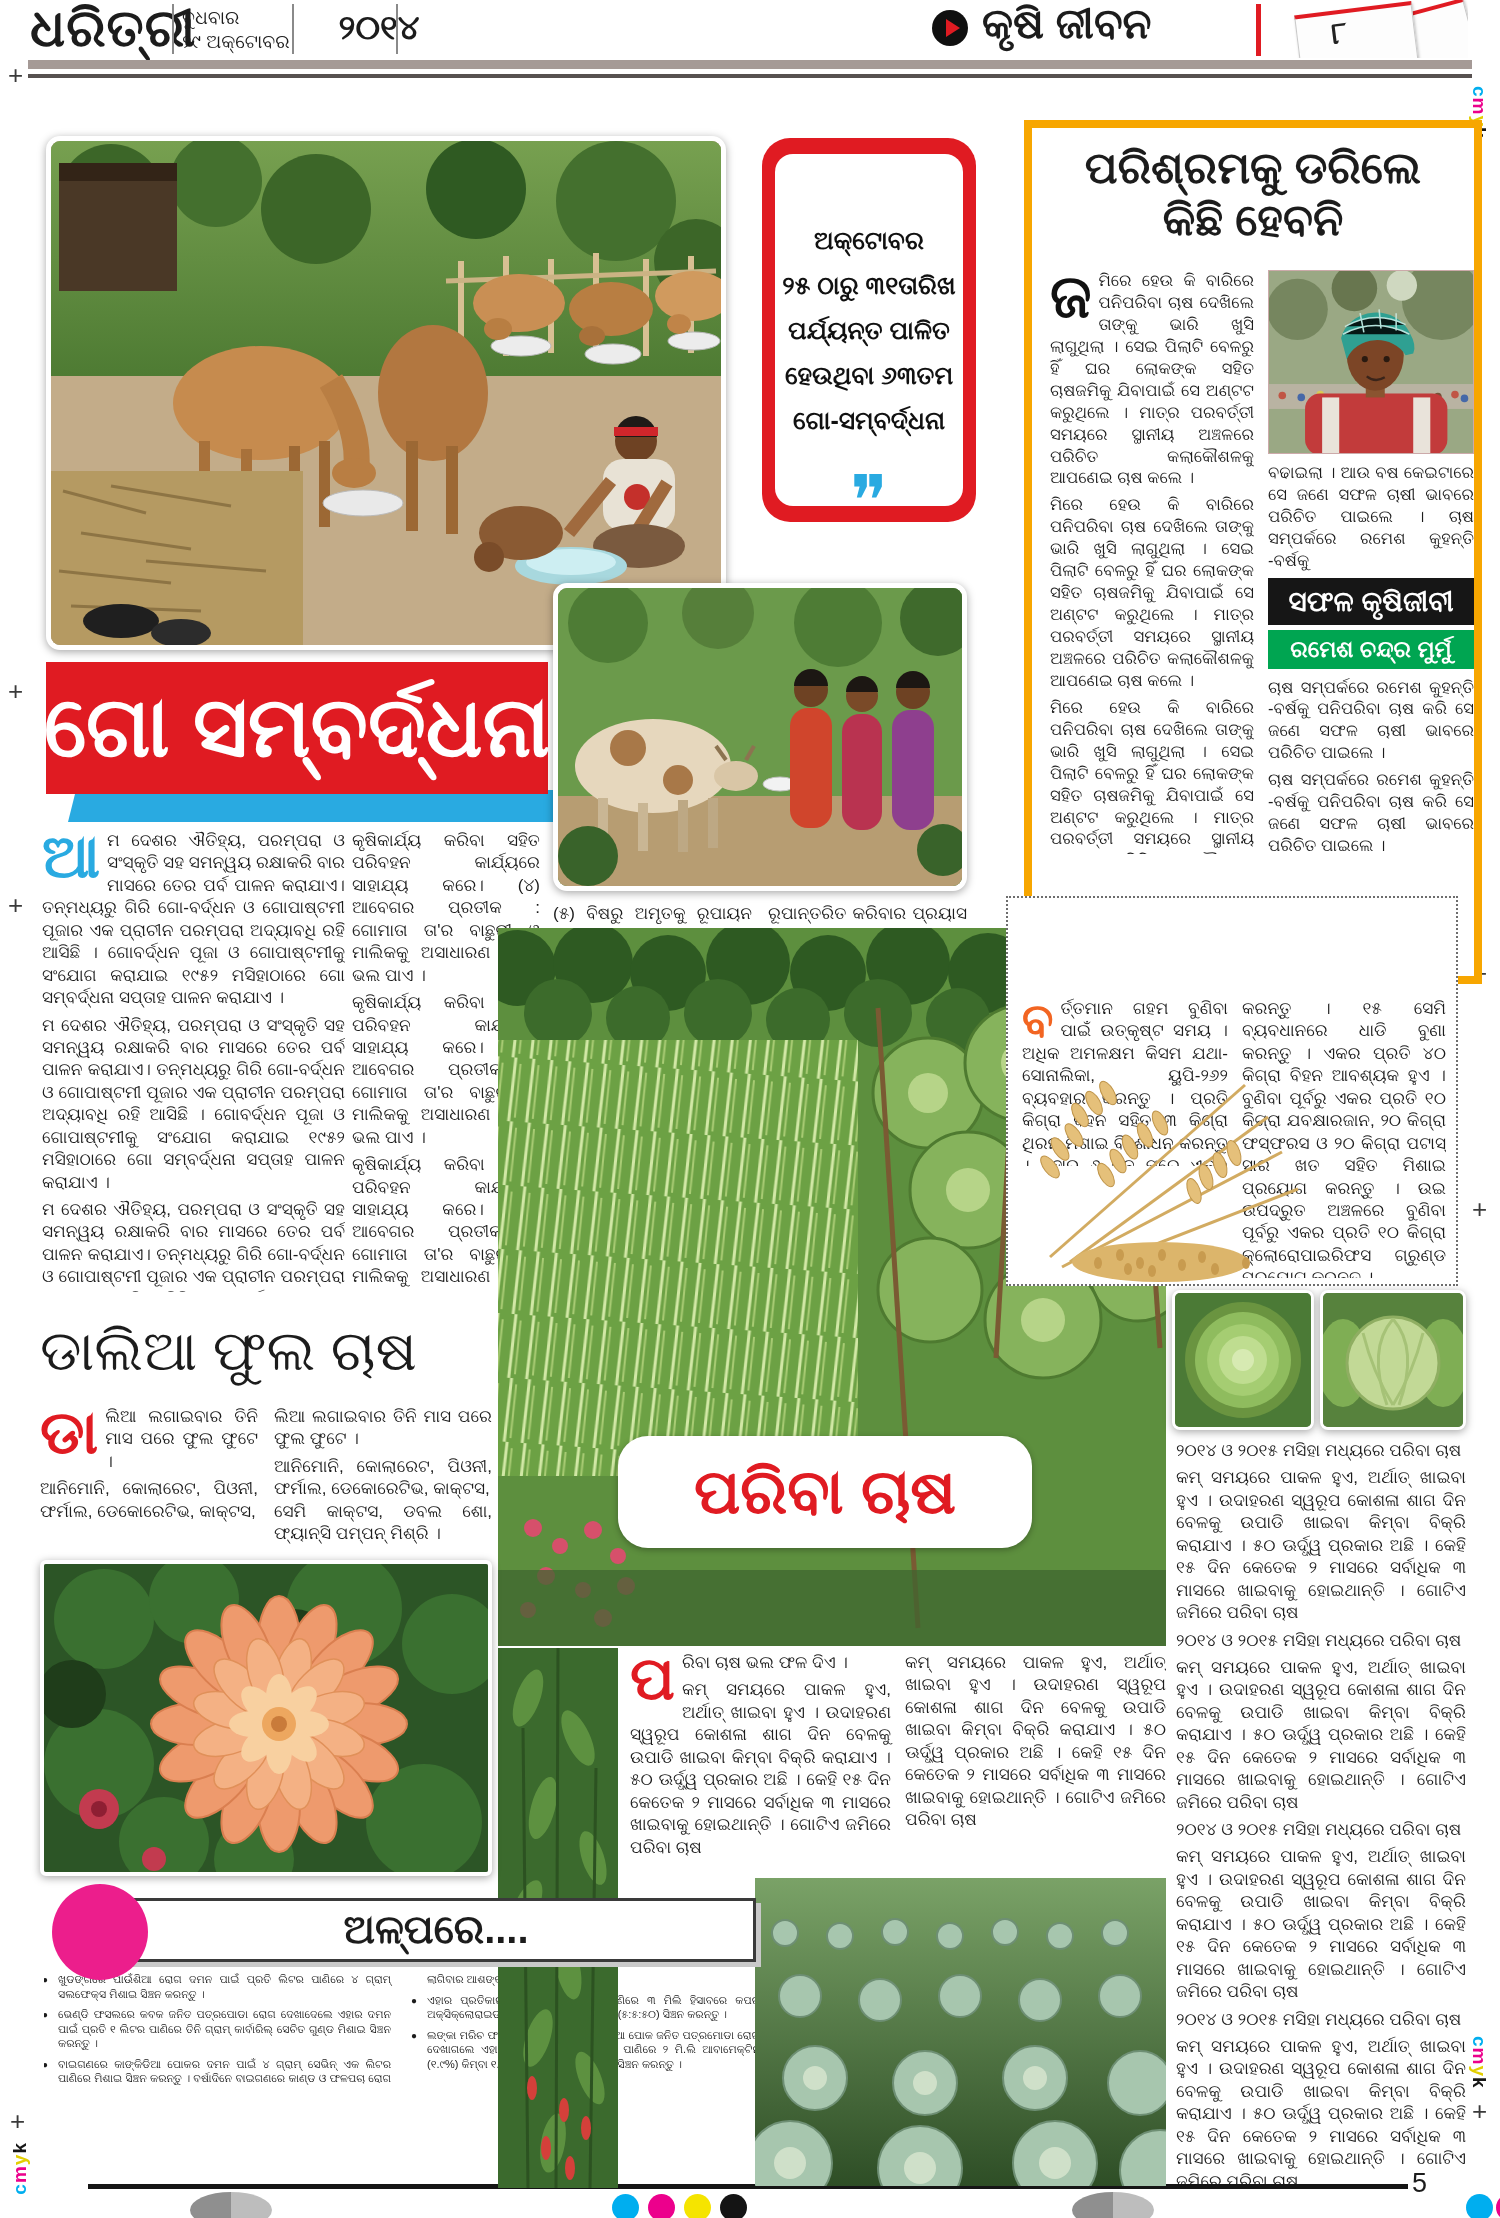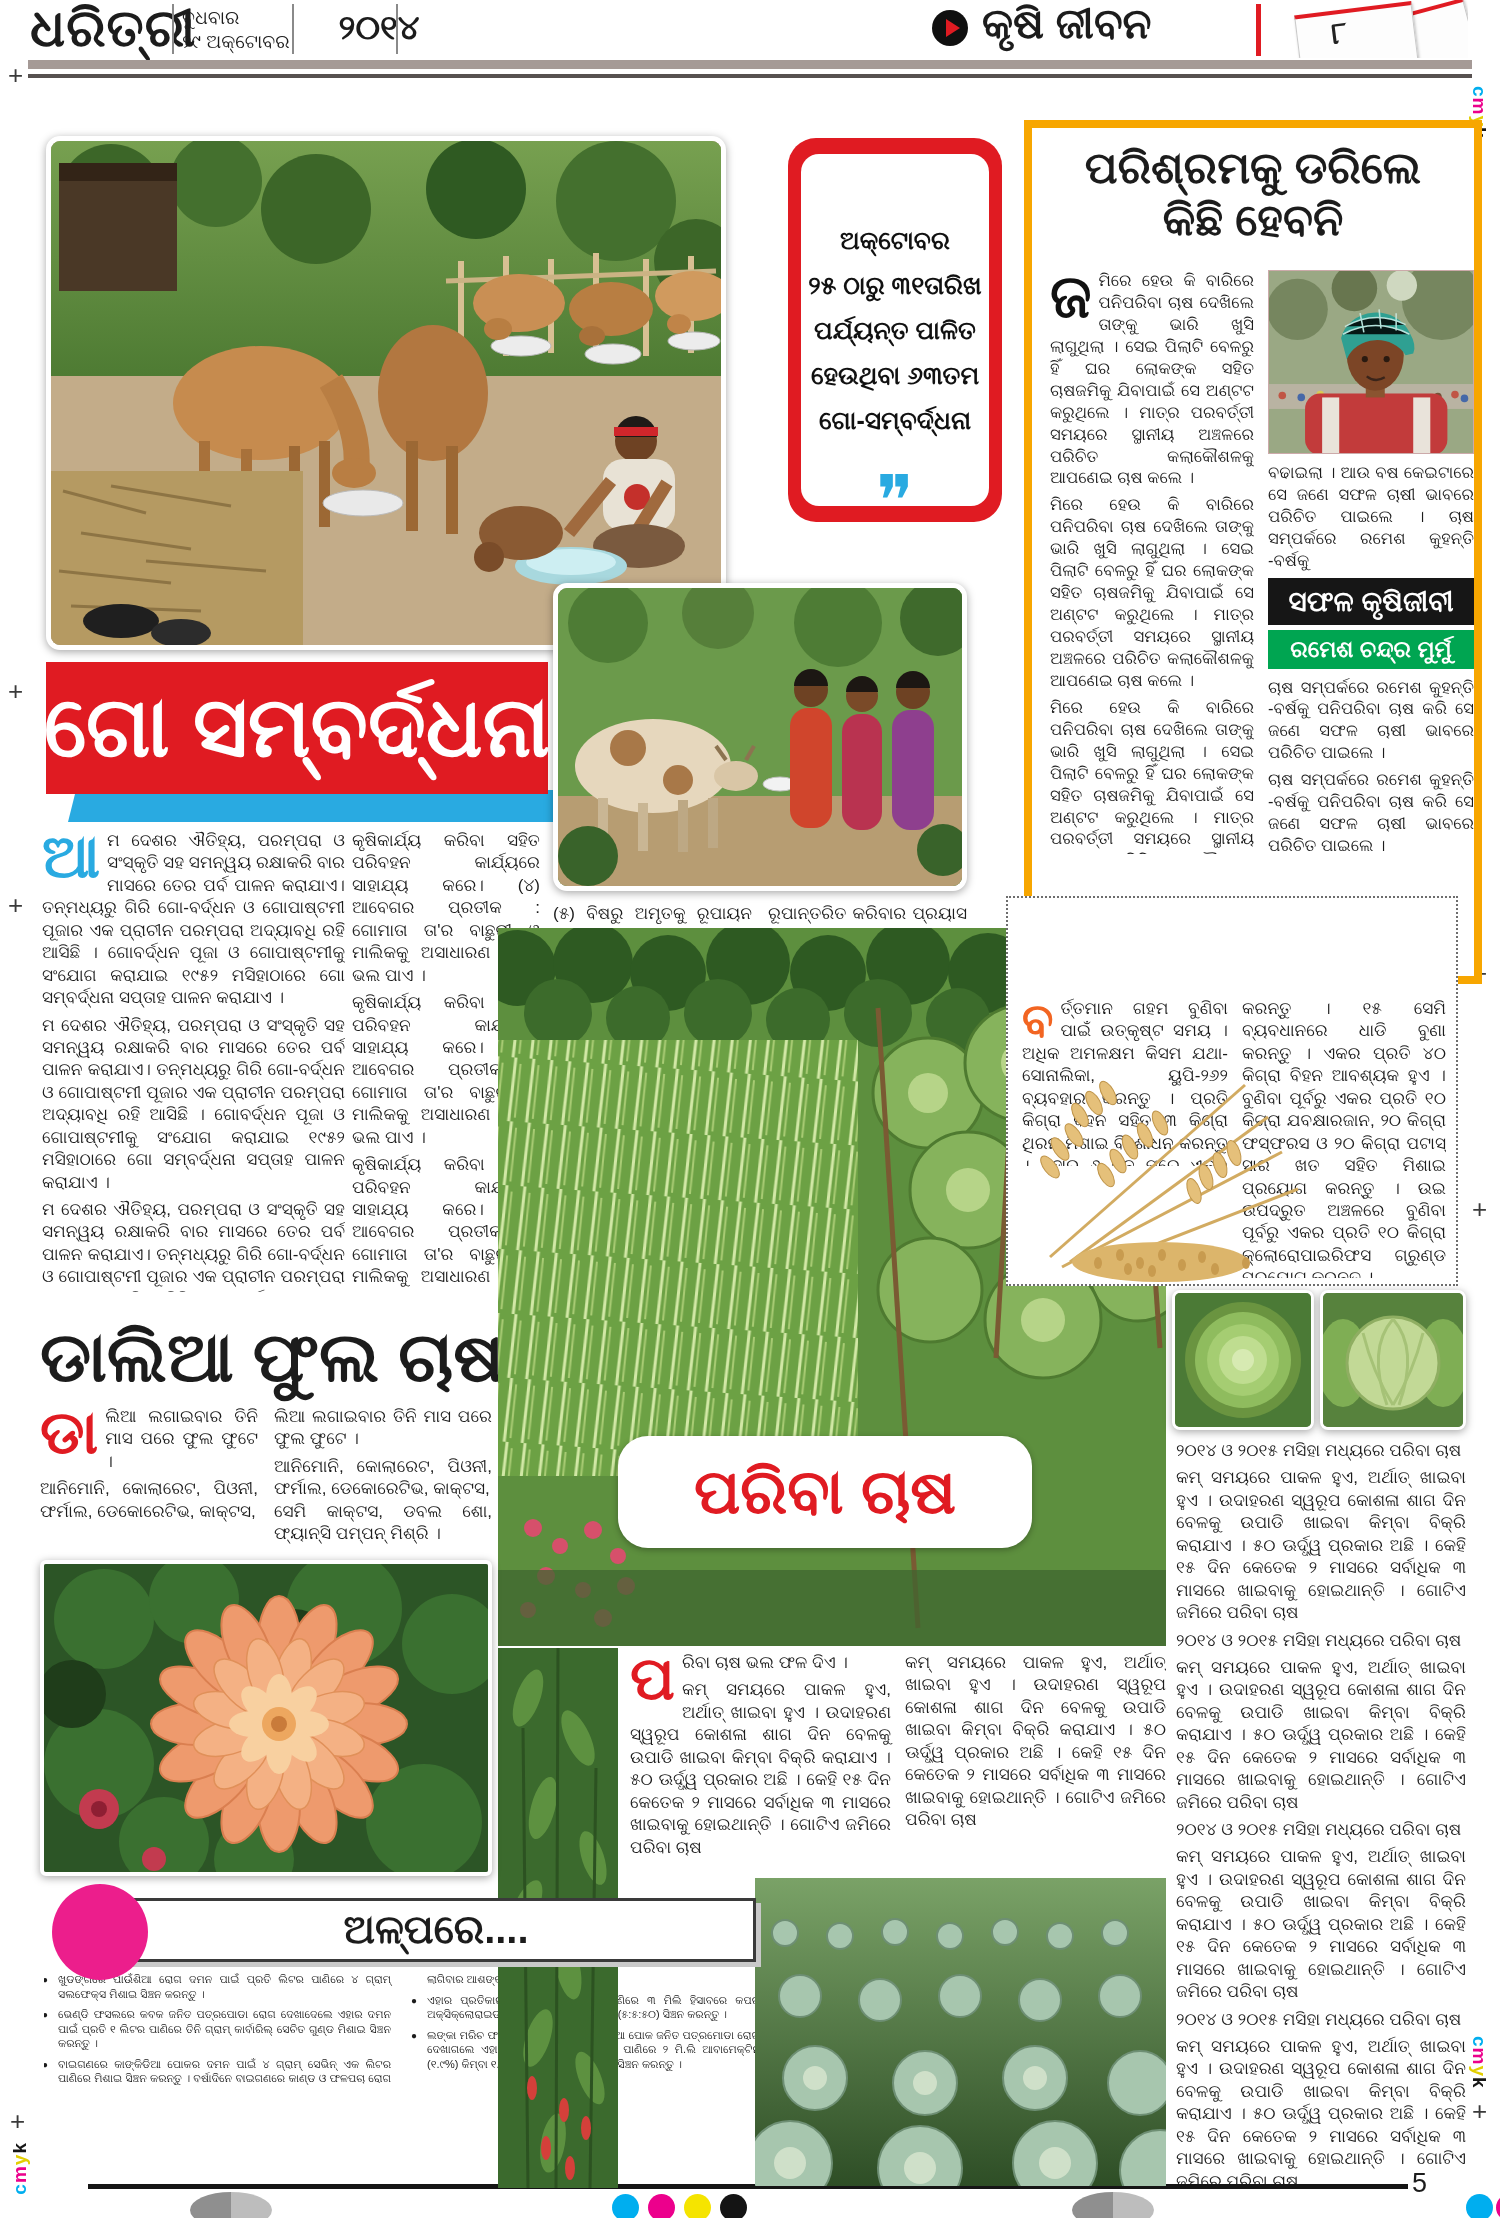--- a/index.html
+++ b/index.html
@@ -27,21 +27,21 @@
   .rule2 { left:28px; right:28px; top:74px; height:4px; background:#575150; }
 
   
   .photo-frame { position:absolute; border:5px solid #fff; border-radius:14px;
     box-shadow:0 2px 8px rgba(0,0,0,.35); overflow:hidden; background:#8a8a7a; }
   .photo-plain { position:absolute; overflow:hidden; background:#56803d; }
   svg { display:block; }
 
   
   .quote-box { left:762px; top:138px; width:214px; height:384px; background:#e01b22;
-    border-radius:28px; padding:16px 13px; z-index:2;margin-left:26px; }
+    border-radius:28px; padding:16px 13px; z-index:2; }
   .quote-inner { background:#fff; border-radius:18px; width:100%; height:100%;
     display:flex; flex-direction:column; justify-content:center; text-align:center;
     font-weight:bold; font-size:25px; line-height:1.8; color:#111; }
   .quote-glyph { position:absolute; left:50%; bottom:-14px; transform:translateX(-50%);
     color:#29aae1; font-size:70px; line-height:1; font-family:"DejaVu Sans",sans-serif; }
 
   
   .banner-go { left:46px; top:662px; width:502px; height:132px; background:#e01b22; z-index:2;
     color:#fff; font-size:84px; font-weight:bold; display:flex; align-items:center;
     justify-content:center; white-space:nowrap; overflow:hidden; }
@@ -68,21 +68,21 @@
   .tag-green { background:#00a551; color:#fff; text-align:center; font-size:23px; font-weight:bold;
     padding:4px 0; margin:0 0 8px; }
 
   
   .wheat-box { left:1006px; top:896px; width:452px; height:390px; border:2px dotted #6d6d6d;
     background:#fff; z-index:5; }
   .wheat-head { text-align:center; font-size:54px; font-weight:bold; margin-top:14px; }
   .wheat-img { position:absolute; left:2px; bottom:2px; width:300px; height:225px; }
 
   
-  .dahlia-head { left:40px; top:1318px; font-size:69px; font-weight:bold; }
+  .dahlia-head { left:40px; top:1318px; font-size:56px; font-weight:normal; }
   .dahlia-cols { left:40px; top:1406px; width:452px; height:150px; }
   .banner-pariba { left:618px; top:1436px; width:414px; height:112px; background:#fff; z-index:6;
     border-radius:30px; color:#e01b22; font-size:62px; font-weight:bold;
     display:flex; align-items:center; justify-content:center; box-shadow:0 2px 6px rgba(0,0,0,.3); }
 
   
   .alpare-circle { left:52px; top:1884px; width:96px; height:96px; border-radius:50%;
     background:#ec1e8c; z-index:8; }
   .alpare-box { left:116px; top:1898px; width:640px; height:64px; background:#fff;
     border:3px solid #3a3a3a; box-shadow:5px 5px 0 #c9c9c9; z-index:7;

